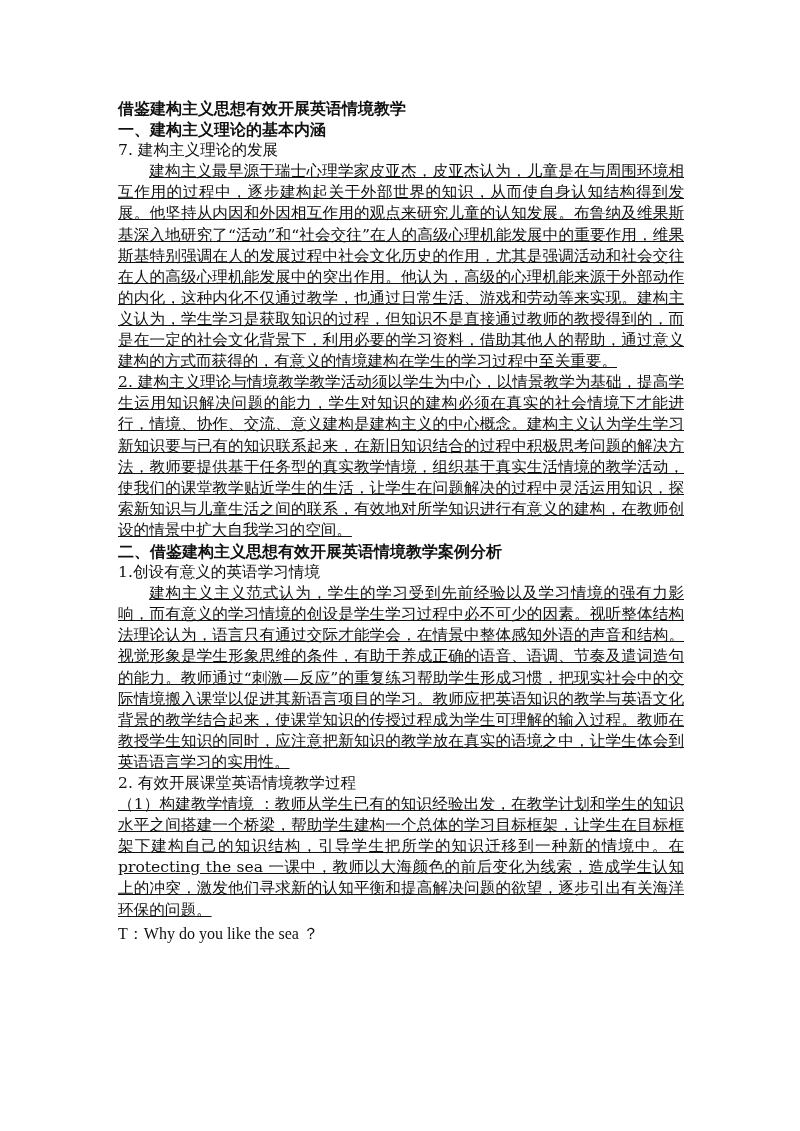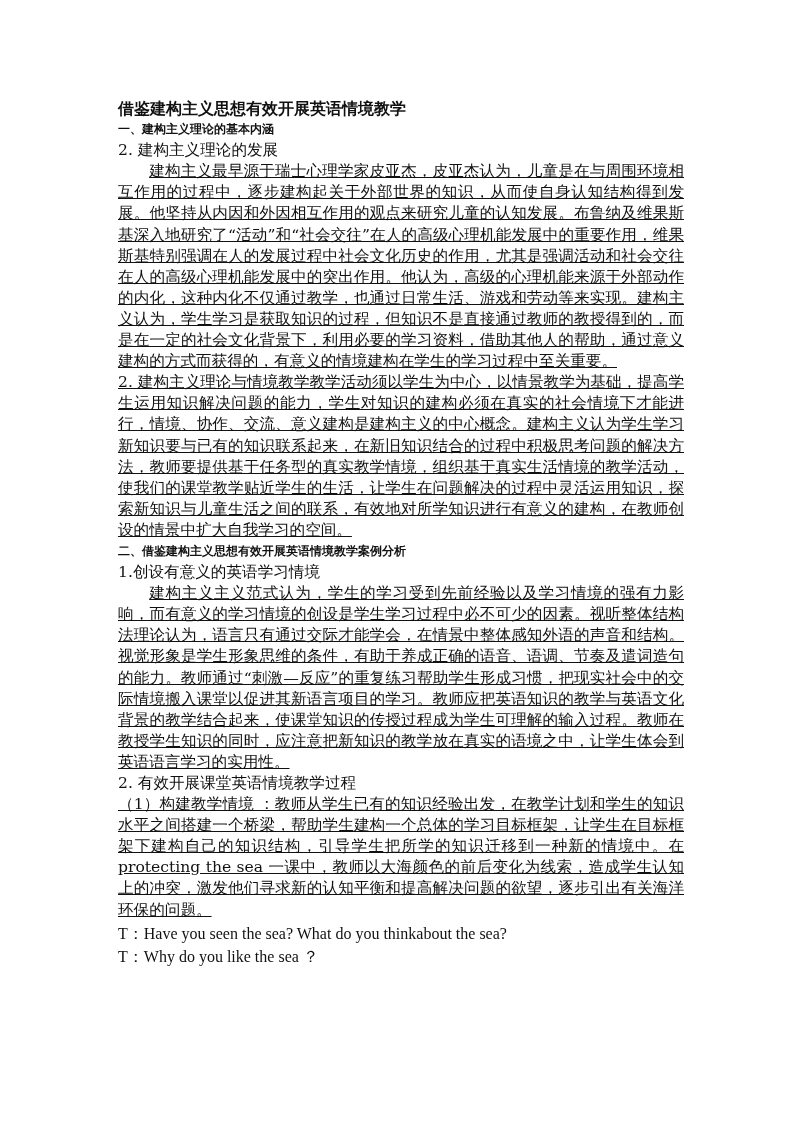--- a/index.html
+++ b/index.html
@@ -1,36 +1,35 @@
 <!DOCTYPE html>
 <html><head>
 <meta charset="utf-8">
 <style>
   html, body { margin:0; padding:0; background:#ffffff; }
   body { width:800px; height:1131px; position:relative; overflow:hidden; }
   .page { position:absolute; left:118px; top:98px; width:566px; color:#111; font-family:"DejaVu Serif","Liberation Serif",serif; font-size:15.6px; line-height:21.1px; }
   .title { text-align:left; font-weight:bold; font-family:"DejaVu Sans","Liberation Sans",sans-serif; font-size:16px; }
-  .h1 { font-weight:bold; font-family:"DejaVu Sans","Liberation Sans",sans-serif; font-size:12px; }
+  .h1 { font-weight:bold; font-family:"DejaVu Sans","Liberation Sans",sans-serif; font-size:16px; }
   .h2 { }
   .p { text-align:justify; text-justify:inter-character;text-decoration:underline; }
   .indent { text-indent:2em; }
   .dlg { font-family:"Liberation Serif","DejaVu Serif",serif; font-size:16px; line-height:21.5px; margin-top:2px; }
 </style>
 </head>
 <body>
 
 <div class="page">
   <div class="title">借鉴建构主义思想有效开展英语情境教学</div>
 
   <div class="h1">一、建构主义理论的基本内涵</div>
-  <div class="h2">2. 建构主义理论的发展</div>
+  <div class="h2">7. 建构主义理论的发展</div>
   <div class="p indent">建构主义最早源于瑞士心理学家皮亚杰，皮亚杰认为，儿童是在与周围环境相互作用的过程中，逐步建构起关于外部世界的知识，从而使自身认知结构得到发展。他坚持从内因和外因相互作用的观点来研究儿童的认知发展。布鲁纳及维果斯基深入地研究了“活动”和“社会交往”在人的高级心理机能发展中的重要作用，维果斯基特别强调在人的发展过程中社会文化历史的作用，尤其是强调活动和社会交往在人的高级心理机能发展中的突出作用。他认为，高级的心理机能来源于外部动作的内化，这种内化不仅通过教学，也通过日常生活、游戏和劳动等来实现。建构主义认为，学生学习是获取知识的过程，但知识不是直接通过教师的教授得到的，而是在一定的社会文化背景下，利用必要的学习资料，借助其他人的帮助，通过意义建构的方式而获得的，有意义的情境建构在学生的学习过程中至关重要。</div>
   <div class="p">2. 建构主义理论与情境教学教学活动须以学生为中心，以情景教学为基础，提高学生运用知识解决问题的能力，学生对知识的建构必须在真实的社会情境下才能进行，情境、协作、交流、意义建构是建构主义的中心概念。建构主义认为学生学习新知识要与已有的知识联系起来，在新旧知识结合的过程中积极思考问题的解决方法，教师要提供基于任务型的真实教学情境，组织基于真实生活情境的教学活动，使我们的课堂教学贴近学生的生活，让学生在问题解决的过程中灵活运用知识，探索新知识与儿童生活之间的联系，有效地对所学知识进行有意义的建构，在教师创设的情景中扩大自我学习的空间。</div>
 
   <div class="h1">二、借鉴建构主义思想有效开展英语情境教学案例分析</div>
   <div class="h2">1.创设有意义的英语学习情境</div>
   <div class="p indent">建构主义主义范式认为，学生的学习受到先前经验以及学习情境的强有力影响，而有意义的学习情境的创设是学生学习过程中必不可少的因素。视听整体结构法理论认为，语言只有通过交际才能学会，在情景中整体感知外语的声音和结构。视觉形象是学生形象思维的条件，有助于养成正确的语音、语调、节奏及遣词造句的能力。教师通过“刺激—反应”的重复练习帮助学生形成习惯，把现实社会中的交际情境搬入课堂以促进其新语言项目的学习。教师应把英语知识的教学与英语文化背景的教学结合起来，使课堂知识的传授过程成为学生可理解的输入过程。教师在教授学生知识的同时，应注意把新知识的教学放在真实的语境之中，让学生体会到英语语言学习的实用性。</div>
   <div class="h2">2. 有效开展课堂英语情境教学过程</div>
   <div class="p">（1）构建教学情境 ：教师从学生已有的知识经验出发，在教学计划和学生的知识水平之间搭建一个桥梁，帮助学生建构一个总体的学习目标框架，让学生在目标框架下建构自己的知识结构，引导学生把所学的知识迁移到一种新的情境中。在 protecting the sea  一课中，教师以大海颜色的前后变化为线索，造成学生认知上的冲突，激发他们寻求新的认知平衡和提高解决问题的欲望，逐步引出有关海洋环保的问题。</div>
 
-  <div class="dlg">T：Have you seen the sea? What do you thinkabout the sea?</div>
   <div class="dlg">T：Why do you like the sea  ？</div>
 </div>
 
 </body></html>

